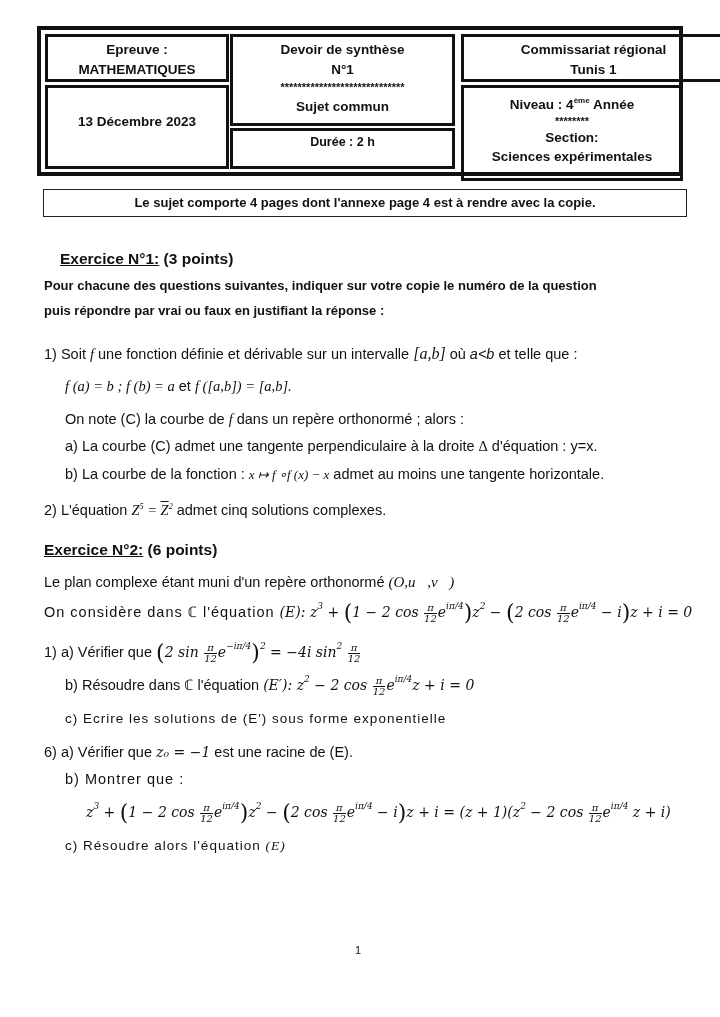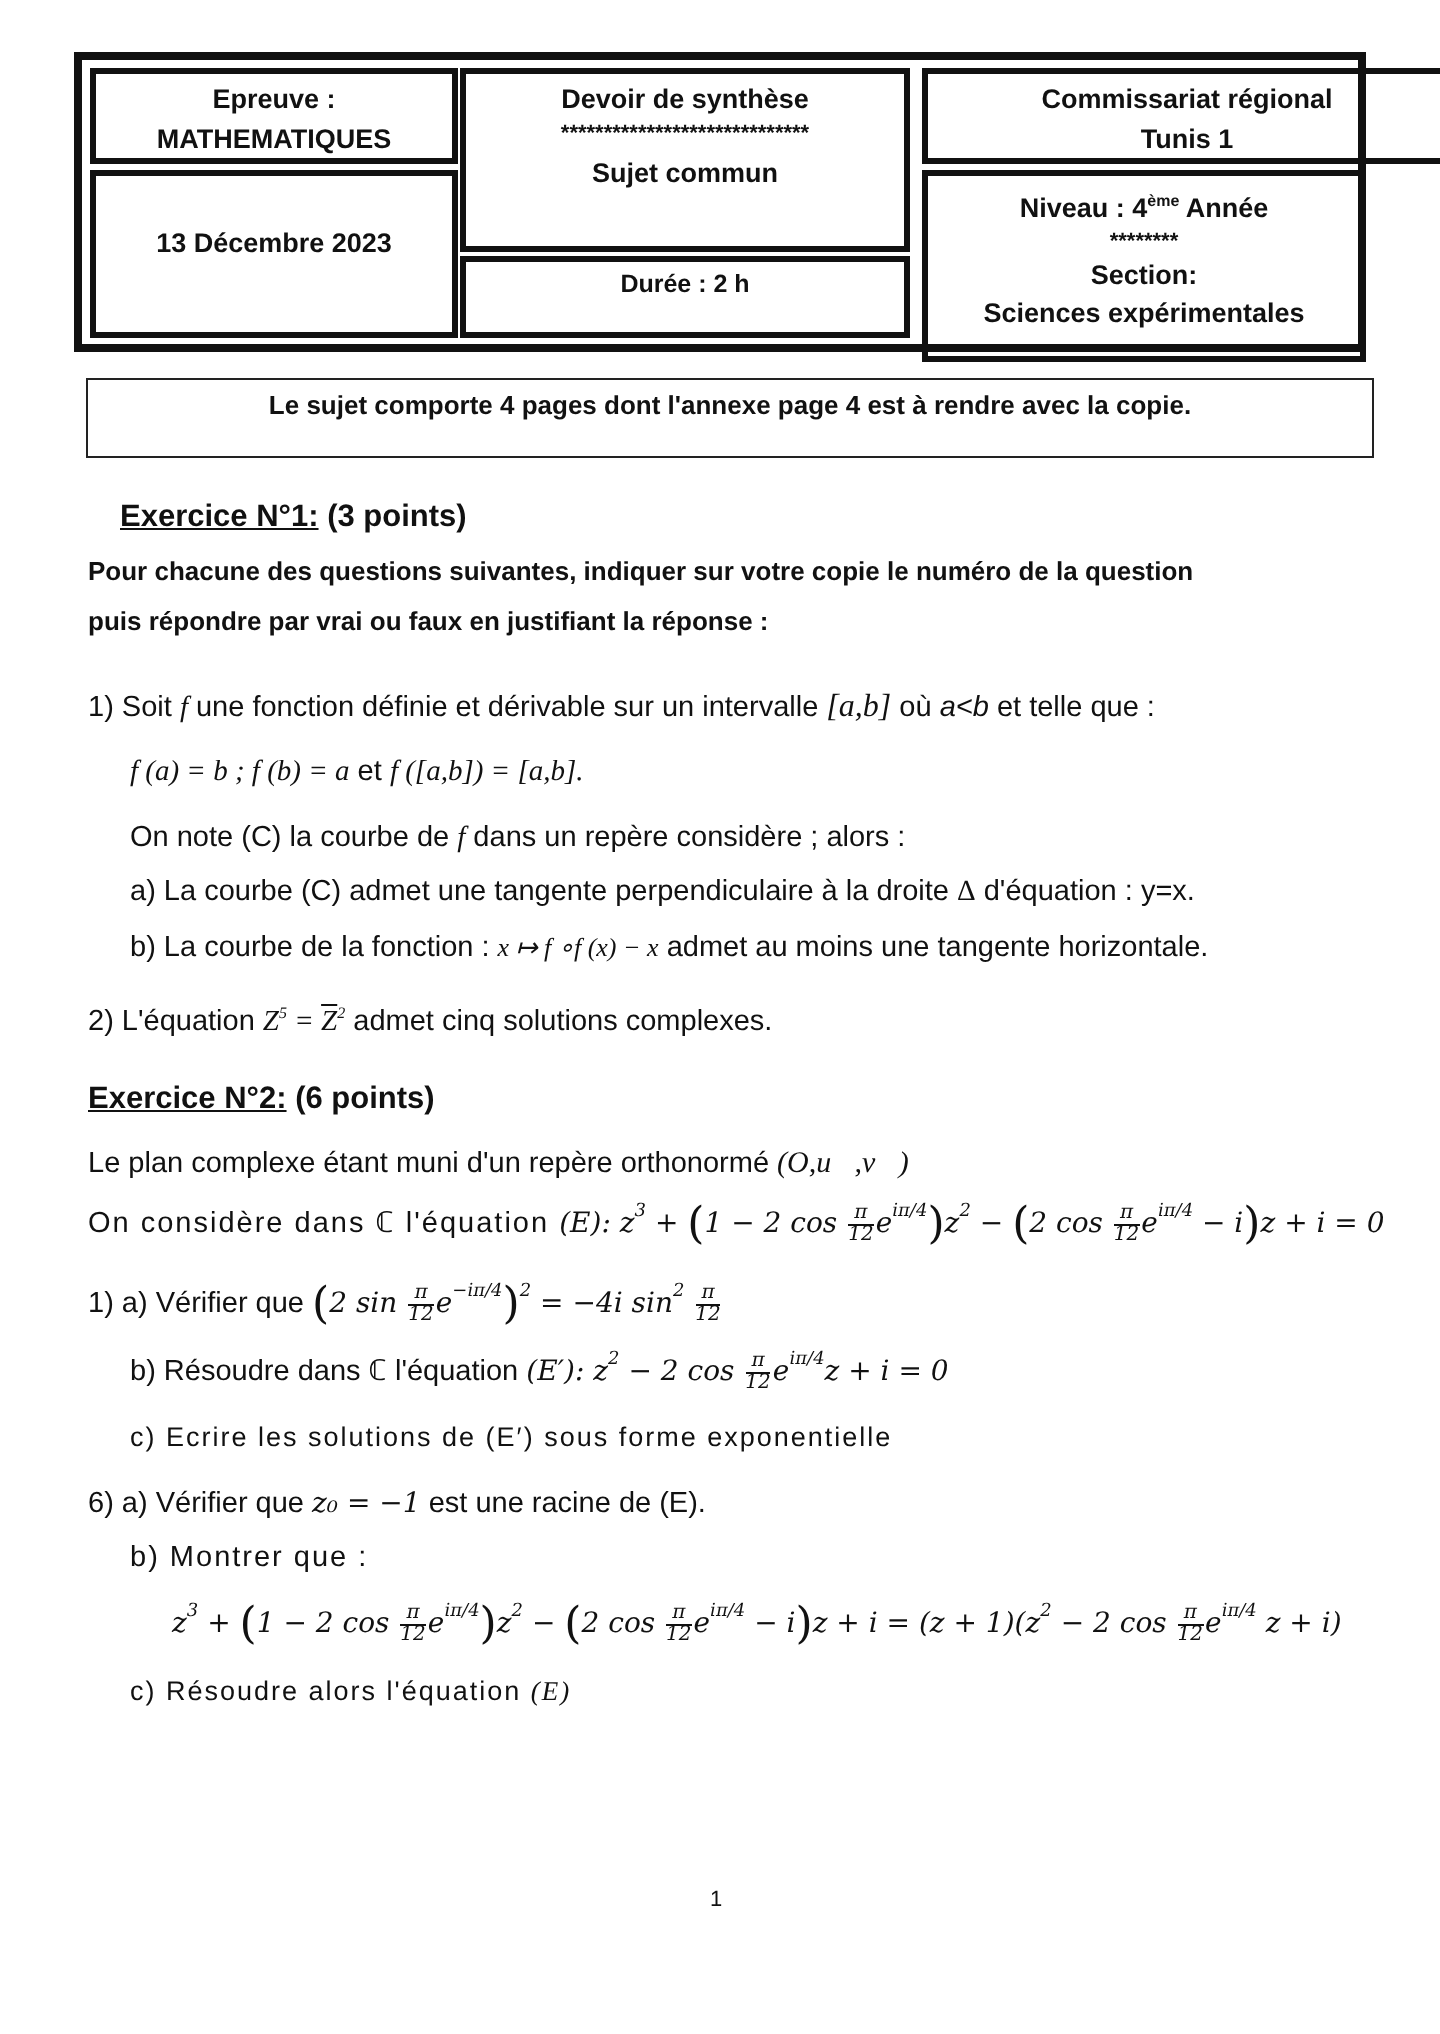--- a/index.html
+++ b/index.html
@@ -2,21 +2,21 @@
 <html><head>
 <meta charset="utf-8">
 <style>
   html, body { margin:0; padding:0; background:#ffffff; }
   body { width:720px; height:1017px; position:relative; overflow:hidden; color:#111; font-family:"Liberation Sans", sans-serif; }
   
   .frame { position:absolute; left:37px; top:26px; width:646px; height:150px; border:4px solid #111; box-sizing:border-box; }
   .hbox { position:absolute; border:3px solid #111; box-sizing:border-box; text-align:center; font-weight:bold; font-size:13.5px; line-height:20px; }
   .hbox .stars { font-size:11px; letter-spacing:0px; line-height:14px; }
   sup { font-size:8px; }
-  .notice { position:absolute; left:43px; top:189px; width:644px; height:40px; border:1.5px solid #222; box-sizing:border-box; text-align:center; font-weight:bold; font-size:13px; line-height:25px; }
+  .notice { position:absolute; left:43px; top:189px; width:644px; height:28px; border:1.5px solid #222; box-sizing:border-box; text-align:center; font-weight:bold; font-size:13px; line-height:25px; }
   .line { position:absolute; font-size:14.5px; white-space:nowrap; }
   .title { font-size:15.5px; font-weight:bold; }
   .title .u { text-decoration:underline; }
   .bold13 { font-weight:bold; font-size:13px; }
   .m { font-family:"Liberation Serif", serif; font-style:italic; }
   .cm { font-family:"DejaVu Serif", serif; font-style:italic; font-size:14px; }
   .frac { display:inline-block; vertical-align:middle; text-align:center; font-size:10px; line-height:10px; margin:0 1px; }
   .frac .n { display:block; border-bottom:1px solid #111; padding:0 1px; }
   .frac .d { display:block;text-align:center; }
   .big { font-size:22px; font-family:"DejaVu Serif", serif; vertical-align:-3px; font-style:normal; }
@@ -32,20 +32,21 @@
 <div class="hbox" style="left:45px; top:34px; width:184px; height:48px; padding-top:3px;">
   <div>Epreuve :</div>
   <div>MATHEMATIQUES</div>
 </div>
 <div class="hbox" style="left:45px; top:85px; width:184px; height:84px; padding-top:24px;">
   <div>13 Décembre 2023</div>
 </div>
 
 <div class="hbox" style="left:230px; top:34px; width:225px; height:92px; padding-top:3px;">
   <div>Devoir de synthèse</div>
+  <div>N°1</div>
   <div class="stars">*****************************</div>
   <div style="margin-top:3px;">Sujet commun</div>
 </div>
 <div class="hbox" style="left:230px; top:128px; width:225px; height:41px; padding-top:1px; font-size:12.5px;">
   <div>Durée : 2 h</div>
 </div>
 
 <div class="hbox" style="left:461px; top:34px; width:265px; height:48px; padding-top:3px;">
   <div>Commissariat régional</div>
   <div>Tunis 1</div>
@@ -65,21 +66,21 @@
 <div class="line bold13" style="left:44px; top:278px;">Pour chacune des questions suivantes, indiquer sur votre copie le numéro de la question</div>
 <div class="line bold13" style="left:44px; top:303px;">puis répondre par vrai ou faux en justifiant la réponse :</div>
 
 <div class="line" style="left:44px; top:345px;">
   <span>1)  Soit </span><span class="m">f</span><span>  une fonction définie et dérivable sur un intervalle </span><span class="m" style="font-size:16px;">[a,b]</span><span> où </span><span style="font-style:italic;">a&lt;b</span><span> et telle que :</span>
 </div>
 <div class="line" style="left:65px; top:378px;">
   <span class="m">f (a) = b  ; f (b) = a</span><span>  et  </span><span class="m">f ([a,b]) = [a,b].</span>
 </div>
 <div class="line" style="left:65px; top:411px;">
-  <span>On note (C) la courbe de </span><span class="m">f</span><span>  dans un repère considère ; alors :</span>
+  <span>On note (C) la courbe de </span><span class="m">f</span><span>  dans un repère orthonormé ; alors :</span>
 </div>
 <div class="line" style="left:65px; top:438px;">
   <span>a)  La courbe (C) admet une tangente perpendiculaire à la droite </span><span class="m" style="font-style:normal;">Δ</span><span> d'équation : </span><span style="">y=x</span><span>.</span>
 </div>
 <div class="line" style="left:65px; top:466px;">
   <span>b)  La courbe de la fonction : </span><span class="m" style="font-size:13px;">x ↦ f ∘f (x) − x</span><span>  admet au moins une tangente horizontale.</span>
 </div>
 <div class="line" style="left:44px; top:502px;">
   <span>2)  L'équation </span><span class="m">Z</span><sup class="m">5</sup><span class="m"> = </span><span class="m" style="text-decoration:overline;">Z</span><sup class="m">2</sup><span>  admet cinq solutions complexes.</span>
 </div>

